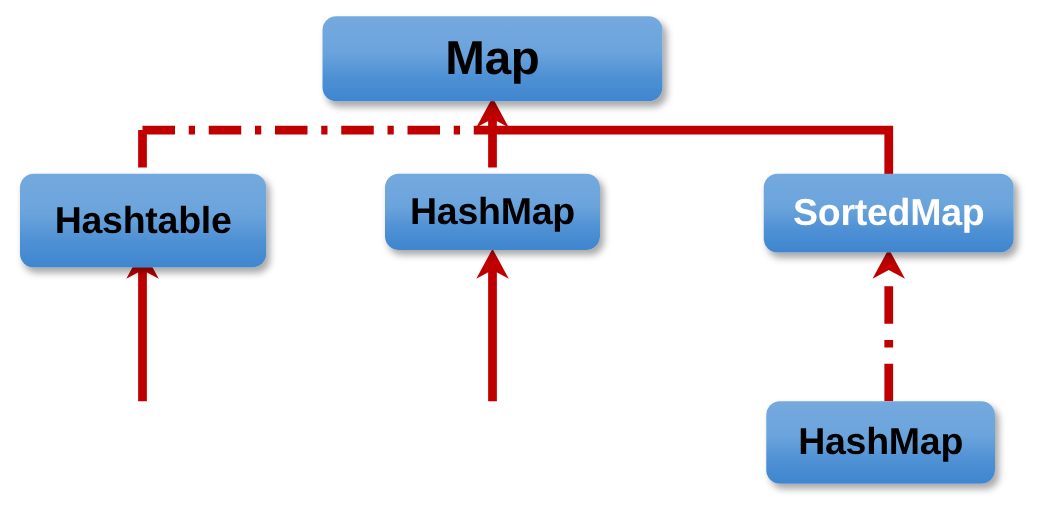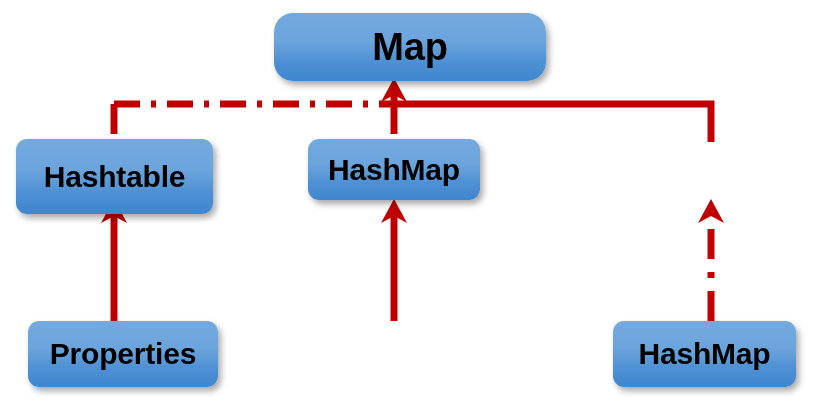--- a/index.html
+++ b/index.html
@@ -72,35 +72,35 @@
     <path d="M 114 321 L 114 216" fill="none" stroke="#c00000" stroke-width="7" stroke-linecap="butt"></path>
     <path d="M 114 199 L 127 223 L 114 216 L 101 223 Z" fill="#c00000"></path>
 
     <path d="M 394 321 L 394 216" fill="none" stroke="#c00000" stroke-width="7" stroke-linecap="butt"></path>
     <path d="M 394 199 L 407 223 L 394 216 L 381 223 Z" fill="#c00000"></path>
 
     <path d="M 711 321 L 711 216" fill="none" stroke="#c00000" stroke-width="7" stroke-linecap="butt" stroke-dasharray="30 13 6 13"></path>
     <path d="M 711 199 L 724 223 L 711 216 L 698 223 Z" fill="#c00000"></path>
   </svg>
 
-  <div class="node" style="left:274px; top:13px; width:272px; height:68px;border-radius:19px;">
+  <div class="node" style="left:258px; top:13px; width:272px; height:68px;">
     <span class="node-label big">Map</span>
   </div>
 
   <div class="node" style="left:16px; top:139px; width:197px; height:75px;">
     <span class="node-label">Hashtable</span>
   </div>
 
   <div class="node" style="left:308px; top:139px; width:172px; height:61px;">
     <span class="node-label">HashMap</span>
   </div>
 
+  <div class="node" style="left:611px; top:139px; width:200px; height:63px;">
+    <span class="node-label light">SortedMap</span>
+  </div>
 
-  <div class="node" style="left:28px; top:321px; width:190px; height:66px;">
-    <span class="node-label">Properties</span>
-  </div>
 
 
   <div class="node" style="left:613px; top:321px; width:183px; height:66px;">
     <span class="node-label">HashMap</span>
   </div>
 
 </div>
 
 </body></html>

